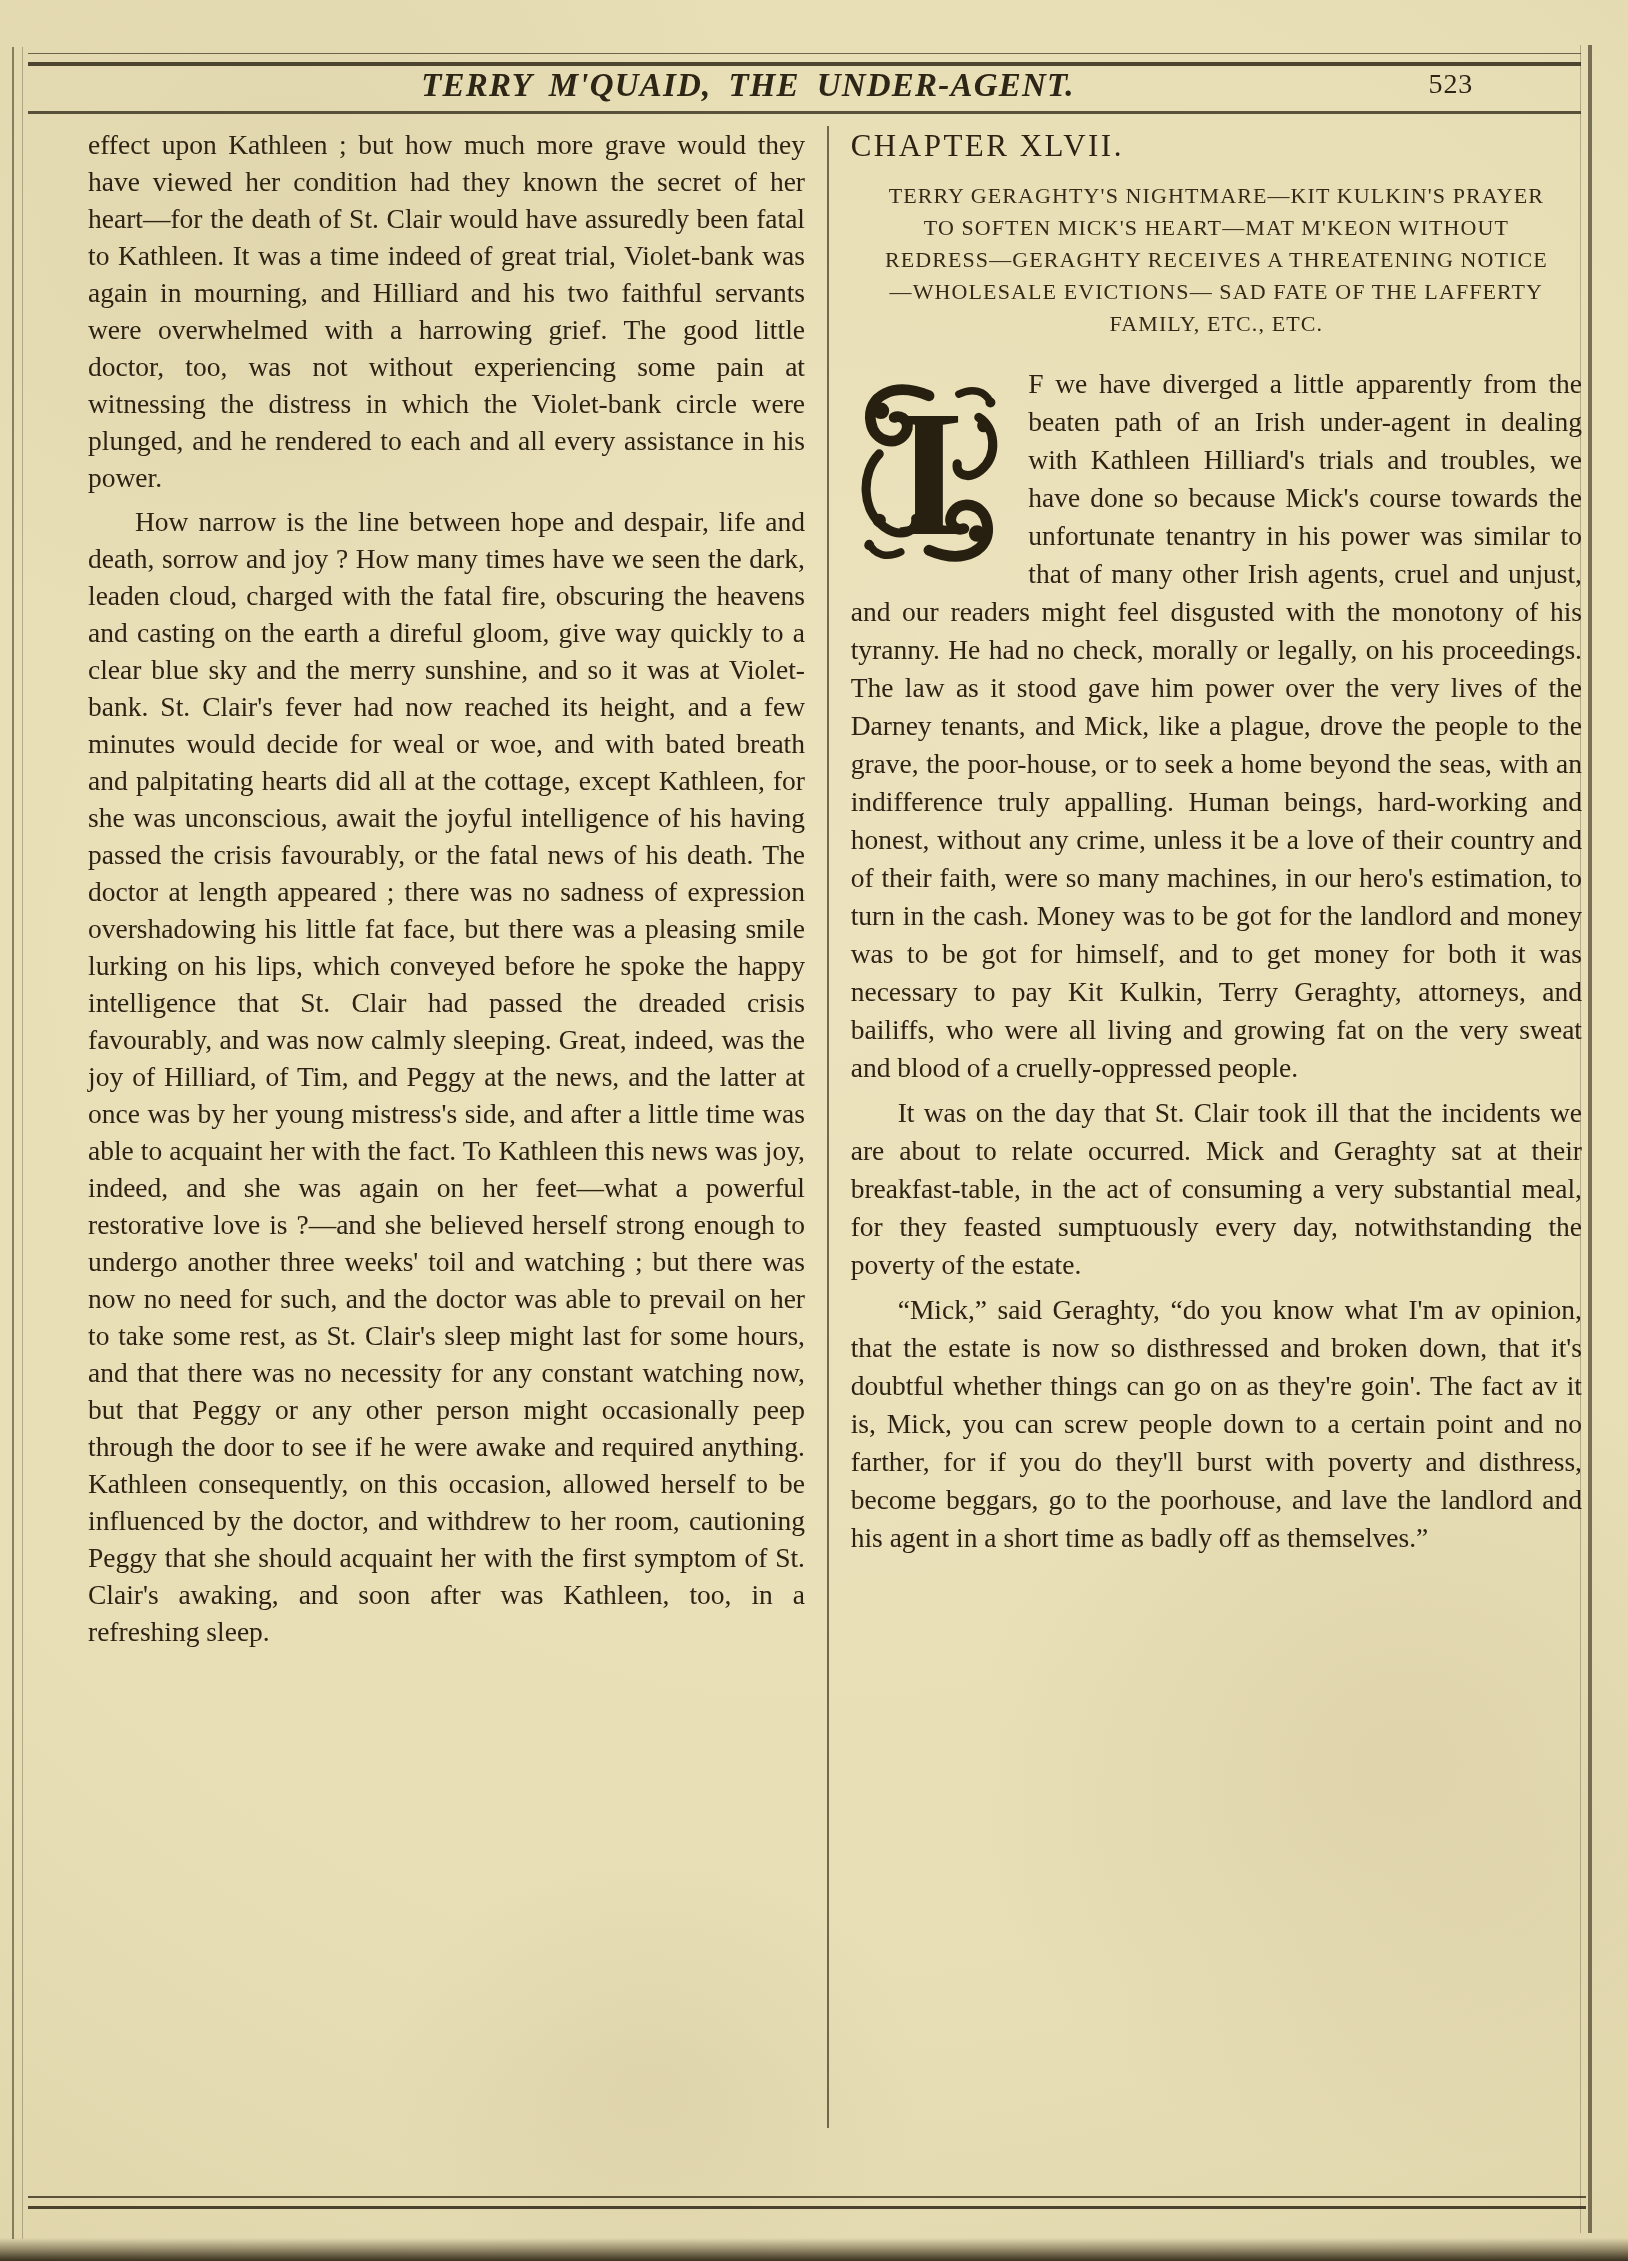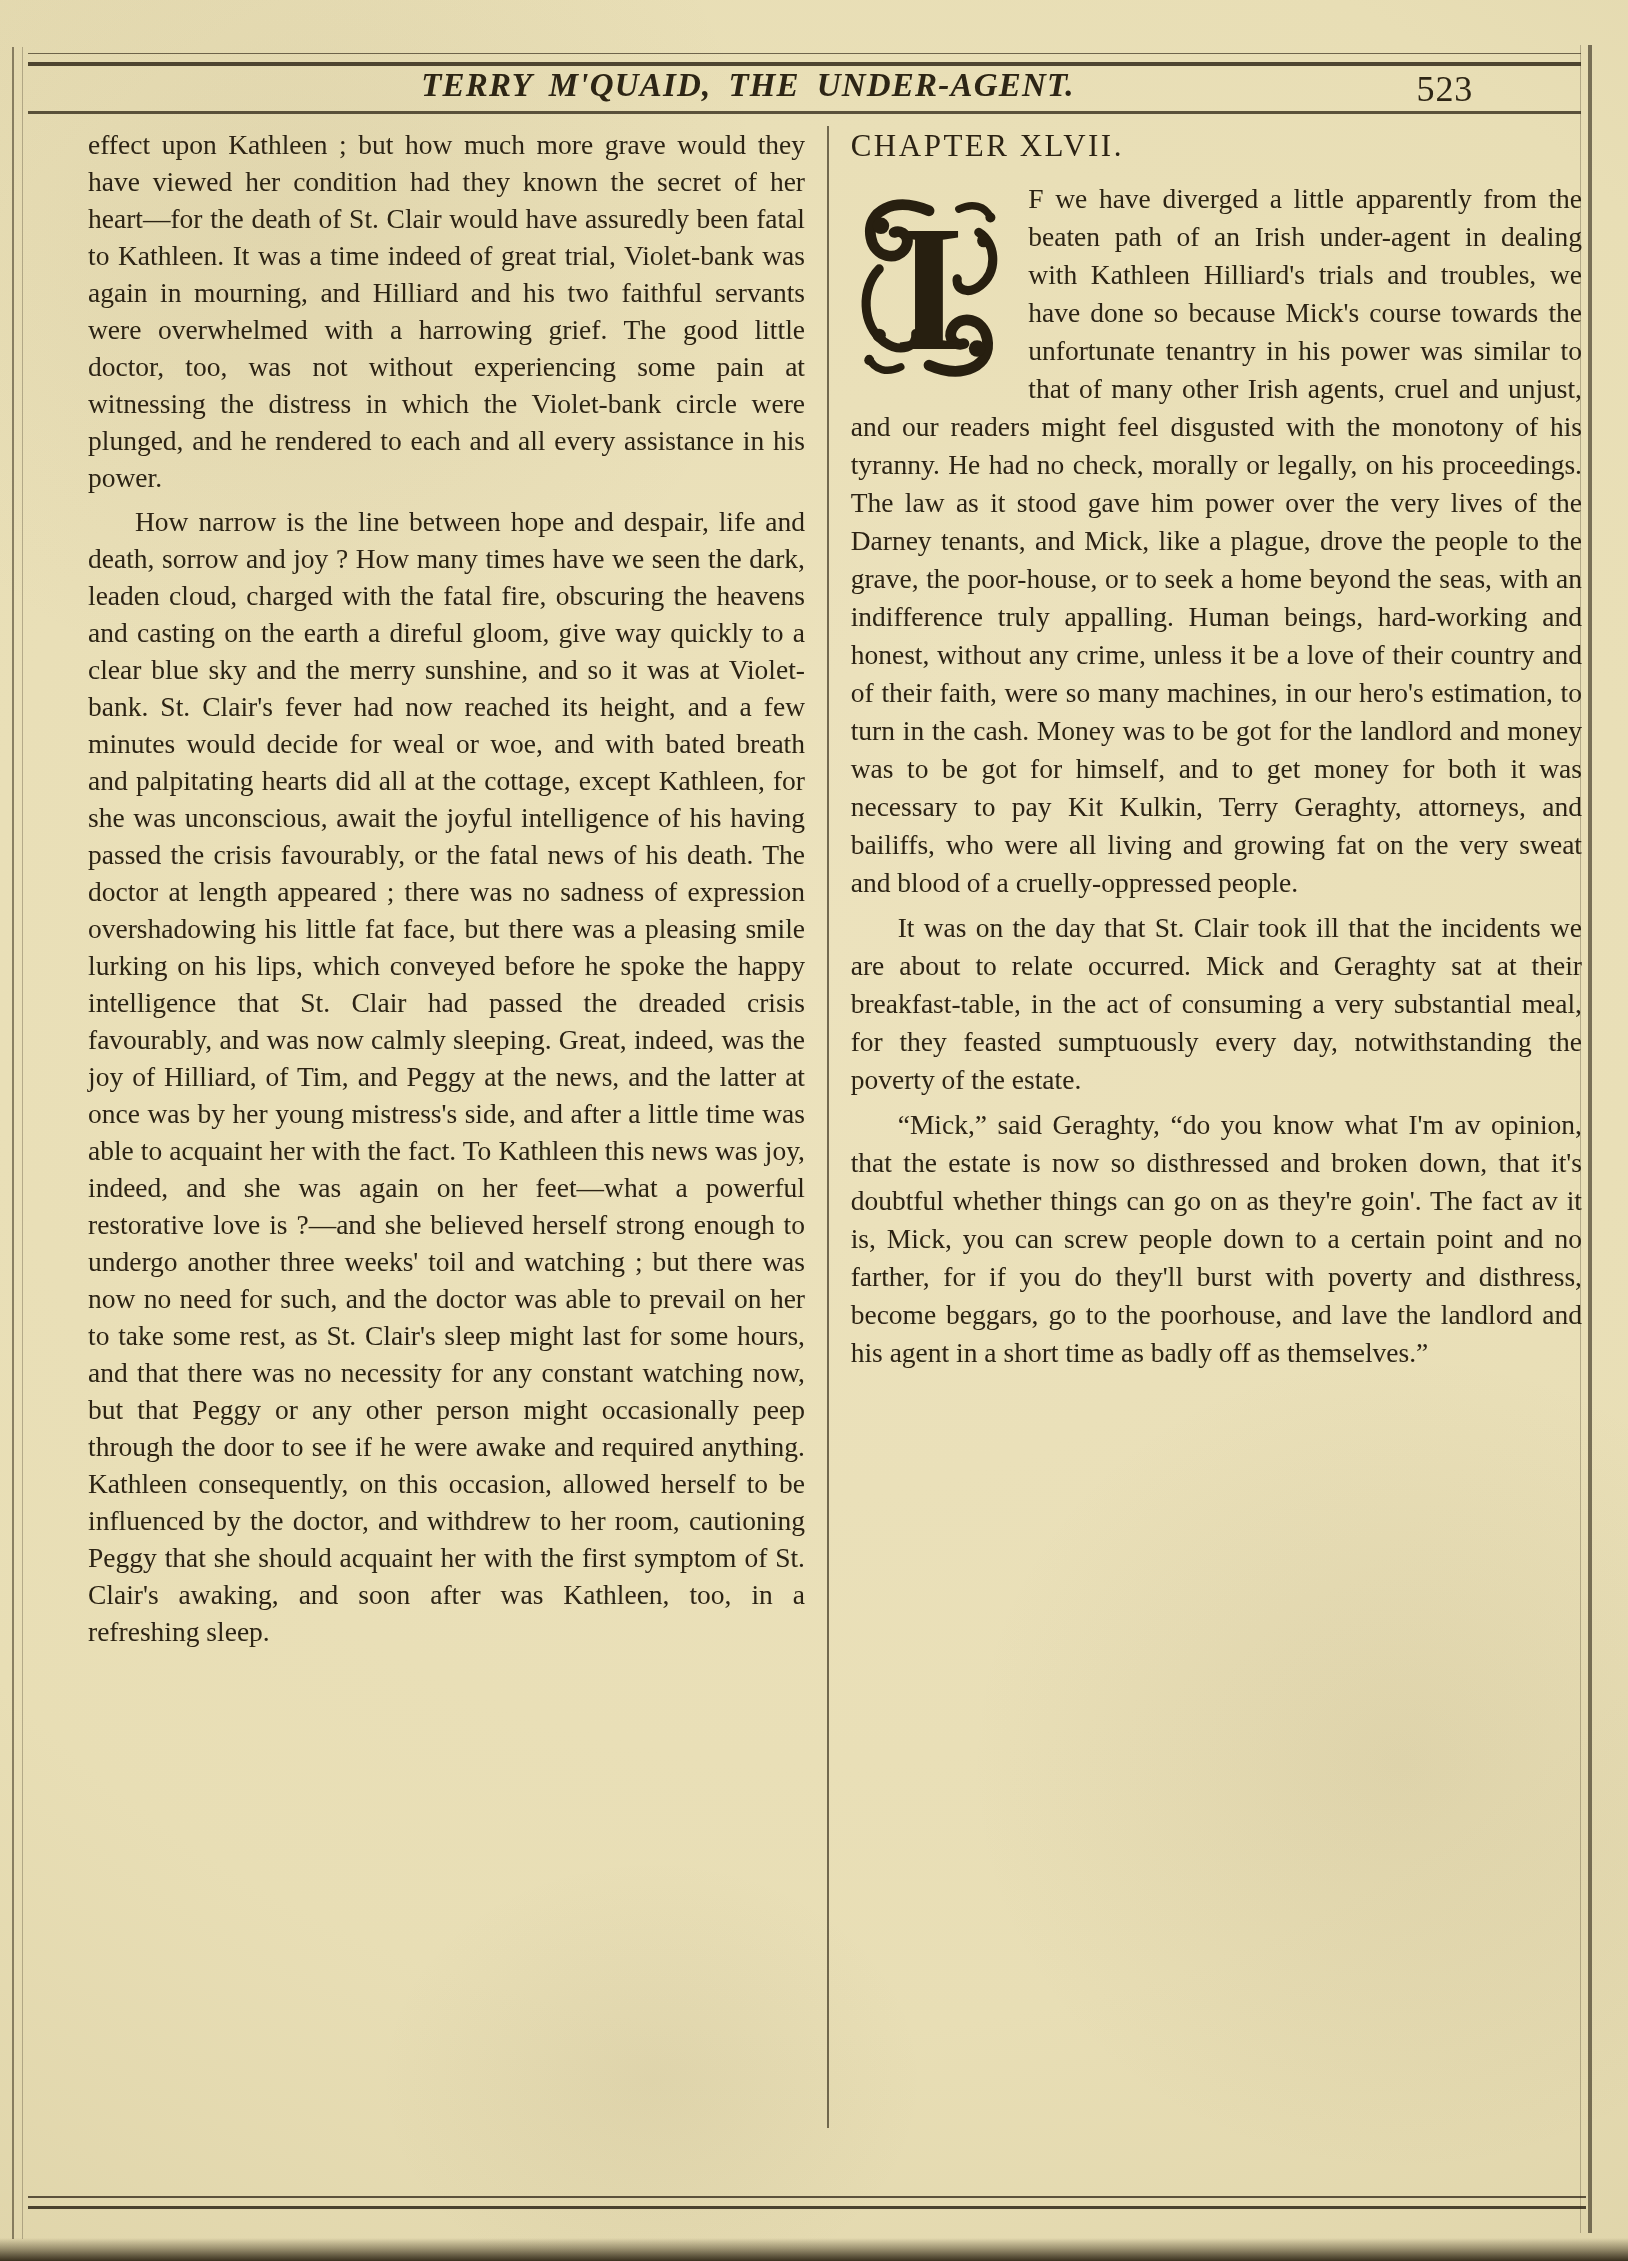--- a/index.html
+++ b/index.html
@@ -50,21 +50,21 @@
   .bottom-band{
     position:absolute;left:0;right:0;bottom:0;height:23px;
     background:linear-gradient(180deg, rgba(90,78,50,0) 0%, rgba(70,60,38,.45) 45%, #3a311f 100%);
   }
   
   .masthead{position:absolute;top:67px;left:33px;right:50px;height:43px;color:#2d2515;}
   .masthead-title{
     position:absolute;left:0;right:116px;text-align:center;
     font-style:italic;font-weight:bold;font-size:33px;letter-spacing:1.2px;word-spacing:7.5px;
   }
-  .masthead-page{position:absolute;right:106px;top:0.8px;font-size:36px;letter-spacing:0.8px;}
+  .masthead-page{position:absolute;right:106px;top:0.8px;font-size:28px;letter-spacing:0.8px;}
   
   .columns{
     position:absolute;top:126px;left:60px;width:1494px;height:2007px;
     display:flex;color:#2c2314;margin-left:28px;
   }
   .col-left{width:717px;}
   .col-divider{width:2.5px;background:rgba(58,48,30,.68);margin:0 21.6px;height:2002px;flex:none;}
   .col-right{flex:1;min-width:0;}
   .para{
     margin:0 0 6.7px 0;
@@ -108,20 +108,21 @@
 
     <section class="col-left">
       <p class="para no-indent">effect upon Kathleen ; but how much more grave would they have viewed her condition had they known the secret of her heart—for the death of St. Clair would have assuredly been fatal to Kathleen. It was a time indeed of great trial, Violet-bank was again in mourning, and Hilliard and his two faithful servants were overwhelmed with a harrowing grief.  The good little doctor, too, was not without experiencing some pain at witnessing the distress in which the Violet-bank circle were plunged, and he rendered to each and all every assistance in his power.</p>
       <p class="para">How narrow is the line between hope and despair, life and death, sorrow and joy ?  How many times have we seen the dark, leaden cloud, charged with the fatal fire, obscuring the heavens and casting on the earth a direful gloom, give way quickly to a clear blue sky and the merry sunshine, and so it was at Violet-bank.  St. Clair's fever had now reached its height, and a few minutes would decide for weal or woe, and with bated breath and palpitating hearts did all at the cottage, except Kathleen, for she was unconscious, await the joyful intelligence of his having passed the crisis favourably, or the fatal news of his death. The doctor at length appeared ; there was no sadness of expression overshadowing his little fat face, but there was a pleasing smile lurking on his lips, which conveyed before he spoke the happy intelligence that St. Clair had passed the dreaded crisis favourably, and was now calmly sleeping.  Great, indeed, was the joy of Hilliard, of Tim, and Peggy at the news, and the latter at once was by her young mistress's side, and after a little time was able to acquaint her with the fact.  To Kathleen this news was joy, indeed, and she was again on her feet—what a powerful restorative love is ?—and she believed herself strong enough to undergo another three weeks' toil and watching ; but there was now no need for such, and the doctor was able to prevail on her to take some rest, as St. Clair's sleep might last for some hours, and that there was no necessity for any constant watching now, but that Peggy or any other person might occasionally peep through the door to see if he were awake and required anything.  Kathleen consequently, on this occasion, allowed herself to be influenced by the doctor, and withdrew to her room, cautioning Peggy that she should acquaint her with the first symptom of St. Clair's awaking, and soon after was Kathleen, too, in a refreshing sleep.</p>
     </section>
 
     <div class="col-divider"></div>
 
     <section class="col-right">
       <h2 class="chapter-heading">CHAPTER XLVII.</h2>
+      <div class="chapter-summary">TERRY GERAGHTY'S NIGHTMARE—KIT KULKIN'S PRAYER TO SOFTEN MICK'S HEART—MAT M'KEON WITHOUT REDRESS—GERAGHTY RECEIVES A THREATENING NOTICE—WHOLESALE EVICTIONS— SAD FATE OF THE LAFFERTY FAMILY, ETC., ETC.</div>
 
       <div class="para no-indent first-para">
         <span class="dropcap">
           <svg viewBox="0 0 188 238" xmlns="http://www.w3.org/2000/svg" aria-hidden="true" style="font-size:33px">
             <g fill="none" stroke="#271f10" stroke-linecap="round">
               <path d="M94 26 C 52 8, 18 26, 24 58 C 28 82, 56 88, 66 70 C 72 58, 62 48, 52 52" stroke-width="13"></path>
               <path d="M94 212 C 136 230, 170 212, 164 180 C 160 156, 132 150, 122 168 C 116 180, 126 190, 136 186" stroke-width="13"></path>
               <path d="M34 96 C 12 118, 12 164, 40 184 C 60 198, 80 190, 78 174" stroke-width="11"></path>
               <path d="M154 52 C 174 64, 178 98, 156 116 C 142 127, 126 122, 128 108" stroke-width="11"></path>
               <path d="M60 214 C 44 222, 28 218, 22 204" stroke-width="9"></path>

